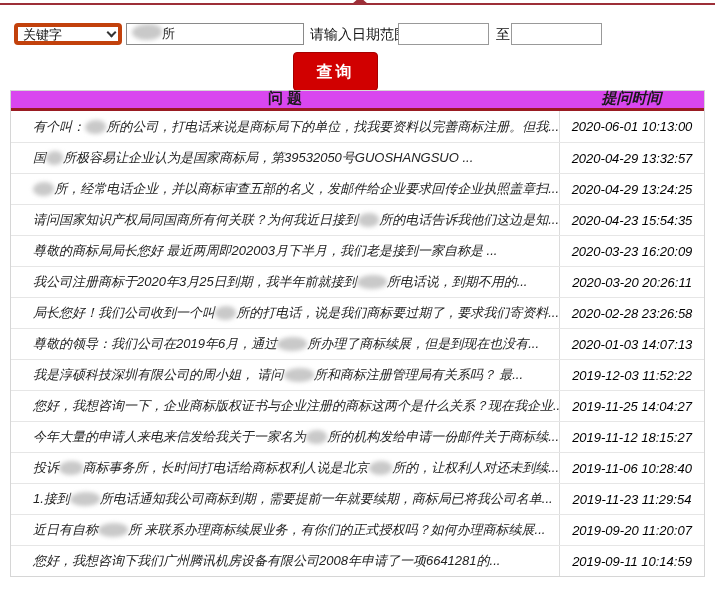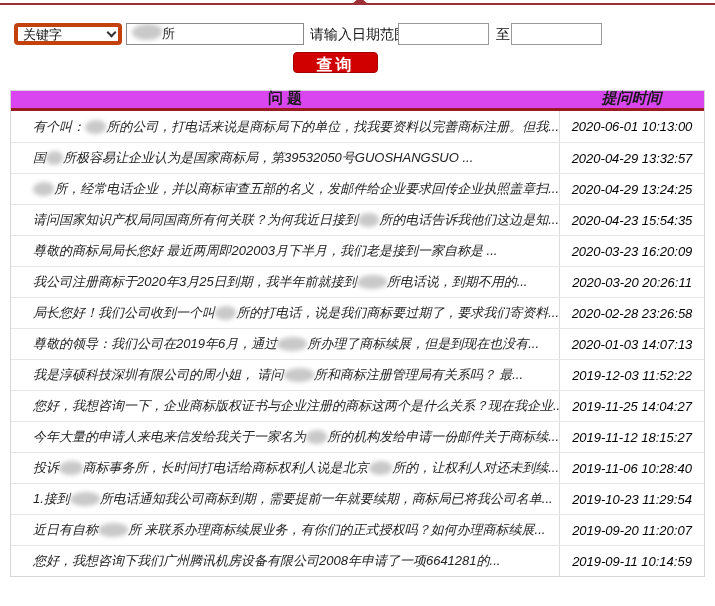--- a/index.html
+++ b/index.html
@@ -32,21 +32,21 @@
     border-radius:55% 45% 50% 48%; filter:blur(2px); vertical-align:-2px; }
   .date-label { position:absolute; left:310px; top:26px; font-size:14px; color:#111; }
   .to-label   { position:absolute; left:496px; top:26px; font-size:14px; color:#111; }
   .date-input {
     position:absolute; top:23px; height:22px; width:91px;
     border:1px solid #999; background:#fff; font-size:13px; padding:1px 4px; font-family:inherit;
   }
   #date-from { left:398px; }
   #date-to   { left:511px; }
   .submit {
-    position:absolute; left:293px; top:52px; width:85px; height:21px;
+    position:absolute; left:293px; top:52px; width:85px; height:39px;
     background:#d10000; color:#fff; border:1px solid #a50000; border-radius:4px;
     font-size:16px; font-weight:bold; letter-spacing:3px; cursor:pointer;
     font-family:inherit; line-height:23px; text-align:center;
   }
   
   .qtable { position:absolute; left:10px; top:90px; width:695px;
     border:1px solid #d6d6d6; background:#fff; }
   .thead { display:flex; height:20px; background:#d946ef;
     border-bottom:3px solid #9a1b22; align-items:flex-end;
     font-weight:bold; font-size:15px; color:#1a1a1a; }
@@ -186,21 +186,21 @@
             <span class="seg">所的，让权利人对还未到续...</span>
           </div>
           <div class="cell-t">2019-11-06 10:28:40</div>
         </div>
         <div class="row">
           <div class="cell-q">
             <span class="seg">1.接到</span>
             <span class="redact" style="width: 30px; height: 14px;"></span>
             <span class="seg">所电话通知我公司商标到期，需要提前一年就要续期，商标局已将我公司名单...</span>
           </div>
-          <div class="cell-t">2019-10-23 11:29:54</div>
+          <div class="cell-t">2019-11-23 11:29:54</div>
         </div>
         <div class="row">
           <div class="cell-q">
             <span class="seg">近日有自称</span>
             <span class="redact" style="width: 30px; height: 14px;"></span>
             <span class="seg">所 来联系办理商标续展业务，有你们的正式授权吗？如何办理商标续展...</span>
           </div>
           <div class="cell-t">2019-09-20 11:20:07</div>
         </div>
         <div class="row">

